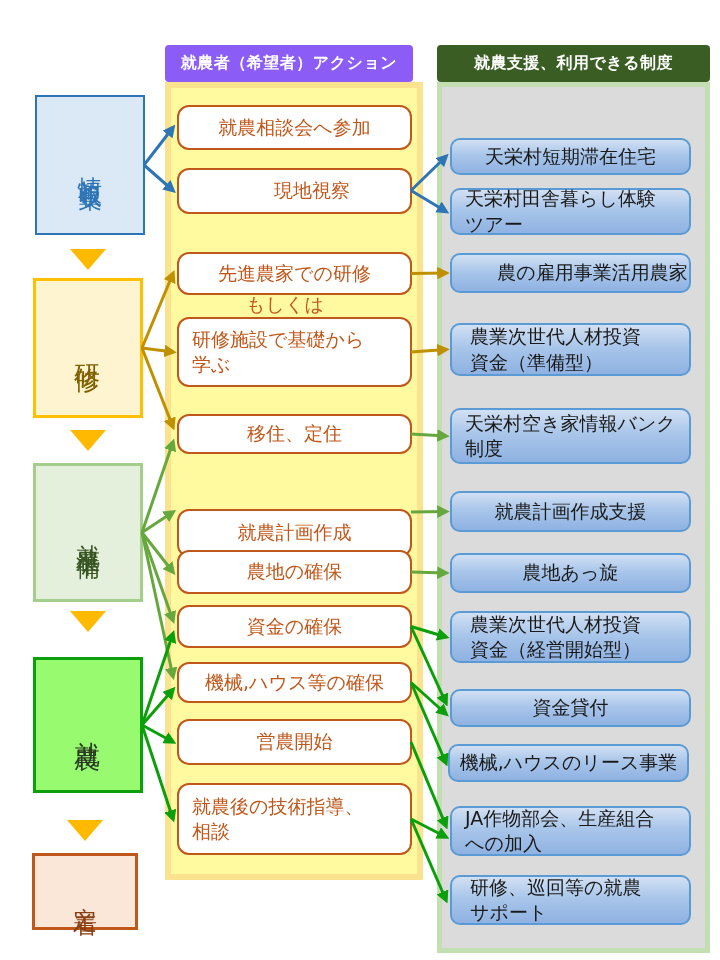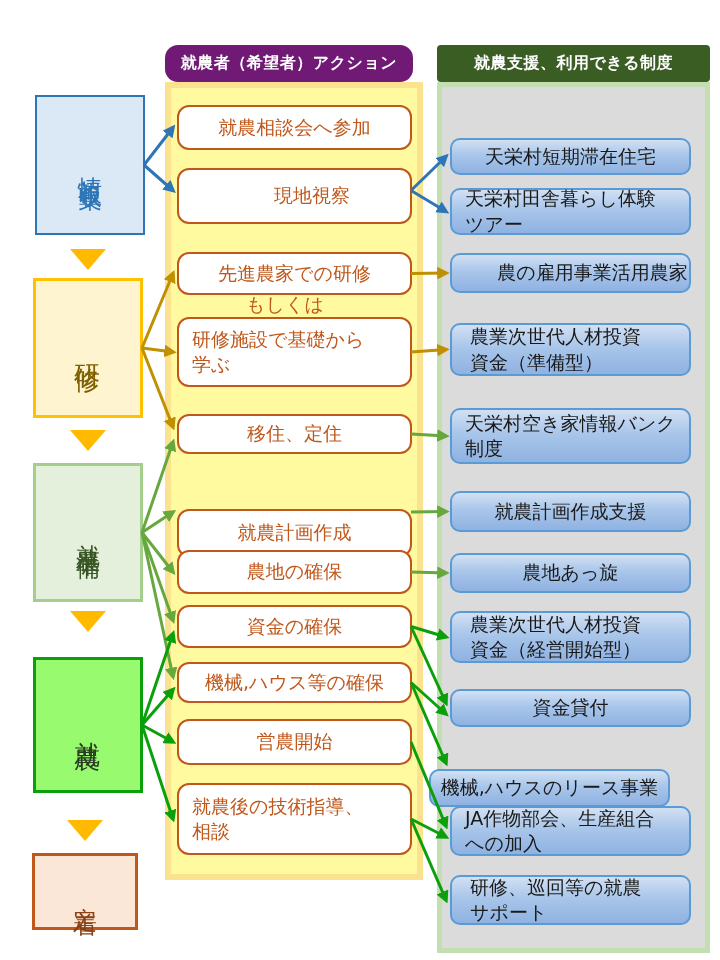--- a/index.html
+++ b/index.html
@@ -7,21 +7,21 @@
     position:relative;width:720px;height:960px;background:#ffffff;overflow:hidden;
     font-family:"DejaVu Sans","Liberation Sans",sans-serif;
   }
   .abs{position:absolute;box-sizing:border-box;}
   
   .panel-yellow{background:#FFF9A0;border:6px solid #FBE28E;z-index:1;}
   .panel-gray{background:#DBDBDB;border:5px solid #C3DFB2;z-index:1;}
   
   .hdr{color:#ffffff;font-weight:bold;font-size:16px;display:flex;align-items:center;justify-content:center;
        border-radius:4px;z-index:3;letter-spacing:0.5px;}
-  .hdr-actions{background:#701a75;border-radius:13px;}
+  .hdr-actions{background:#8b5cf6;}
   .hdr-support{background:#3A5D23;}
   
   .stage{display:flex;align-items:center;justify-content:center;z-index:3;
          writing-mode:vertical-rl;text-orientation:upright;letter-spacing:4px;font-weight:500;}
   .stage-info{background:#DBE9F6;border:2.5px solid #2E75B6;color:#2E75B6;font-size:24px;}
   .stage-kenshu{background:#FEF4CF;border:3px solid #FFC000;color:#7F6000;font-size:26px;}
   .stage-junbi{background:#E5F0DC;border:3px solid #A4CE8C;color:#375623;font-size:24px;}
   .stage-shuno{background:#98FA6E;border:3px solid #0BA00B;color:#2B3B23;font-size:26px;}
   .stage-teichaku{background:#FBE7D8;border:3px solid #C0571B;color:#8A4013;font-size:24px;}
   
@@ -60,21 +60,21 @@
 
   <div class="abs stage stage-junbi" style="left:33px;top:463px;width:110px;height:139px;">就農準備</div>
   <div class="abs tri" style="left:70px;top:611px;"></div>
 
   <div class="abs stage stage-shuno" style="left:33px;top:657px;width:110px;height:136px;">就農</div>
   <div class="abs tri" style="left:67px;top:820px;"></div>
 
   <div class="abs stage stage-teichaku" style="left:32px;top:853px;width:106px;height:77px;">定着</div>
 
   <div class="abs action" style="left:177px;top:105px;width:235px;height:45px;">就農相談会へ参加</div>
-  <div class="abs action" style="left:177px;top:168px;width:235px;height:56px;padding-left:35px;">現地視察</div>
+  <div class="abs action" style="left:177px;top:168px;width:235px;height:46px;padding-left:35px;">現地視察</div>
   <div class="abs action" style="left:177px;top:252px;width:235px;height:43px;">先進農家での研修</div>
   <div class="abs or-label" style="left:240px;top:294px;width:90px;height:21px;">もしくは</div>
   <div class="abs action ml" style="left:177px;top:317px;width:235px;height:70px;">研修施設で基礎から
 学ぶ</div>
   <div class="abs action" style="left:177px;top:414px;width:235px;height:40px;">移住、定住</div>
   <div class="abs action" style="left:177px;top:488px;width:235px;height:48px;margin-top:21px;">就農計画作成</div>
   <div class="abs action" style="left:177px;top:550px;width:235px;height:44px;">農地の確保</div>
   <div class="abs action" style="left:177px;top:605px;width:235px;height:43px;">資金の確保</div>
   <div class="abs action" style="left:177px;top:662px;width:235px;height:41px;">機械,ハウス等の確保</div>
   <div class="abs action" style="left:177px;top:719px;width:235px;height:46px;">営農開始</div>
@@ -87,21 +87,21 @@
   <div class="abs support" style="left:450px;top:253px;width:241px;height:40px;padding-left:44px;">農の雇用事業活用農家</div>
   <div class="abs support ml16" style="left:450px;top:323px;width:241px;height:53px;">農業次世代人材投資
 資金（準備型）</div>
   <div class="abs support ml" style="left:450px;top:408px;width:241px;height:56px;">天栄村空き家情報バンク
 制度</div>
   <div class="abs support" style="left:450px;top:491px;width:241px;height:41px;">就農計画作成支援</div>
   <div class="abs support" style="left:450px;top:553px;width:241px;height:40px;">農地あっ旋</div>
   <div class="abs support ml16" style="left:450px;top:611px;width:241px;height:52px;">農業次世代人材投資
 資金（経営開始型）</div>
   <div class="abs support" style="left:450px;top:689px;width:241px;height:38px;">資金貸付</div>
-  <div class="abs support" style="left:429px;top:744px;width:241px;height:38px;margin-top:25px;">機械,ハウスのリース事業</div>
+  <div class="abs support" style="left:448px;top:744px;width:241px;height:38px;">機械,ハウスのリース事業</div>
   <div class="abs support ml" style="left:450px;top:806px;width:241px;height:50px;">JA作物部会、生産組合
 への加入</div>
   <div class="abs support ml16" style="left:450px;top:875px;width:241px;height:50px;">研修、巡回等の就農
 サポート</div>
 
   <svg id="arrows" width="720" height="960" viewBox="0 0 720 960">
       <defs>
         <marker id="m-blue" viewBox="0 0 10 10" refX="7" refY="5" markerWidth="4.2" markerHeight="4.2" orient="auto">
           <path d="M0,0 L10,5 L0,10 z" fill="#2E75B6"></path>
         </marker>

